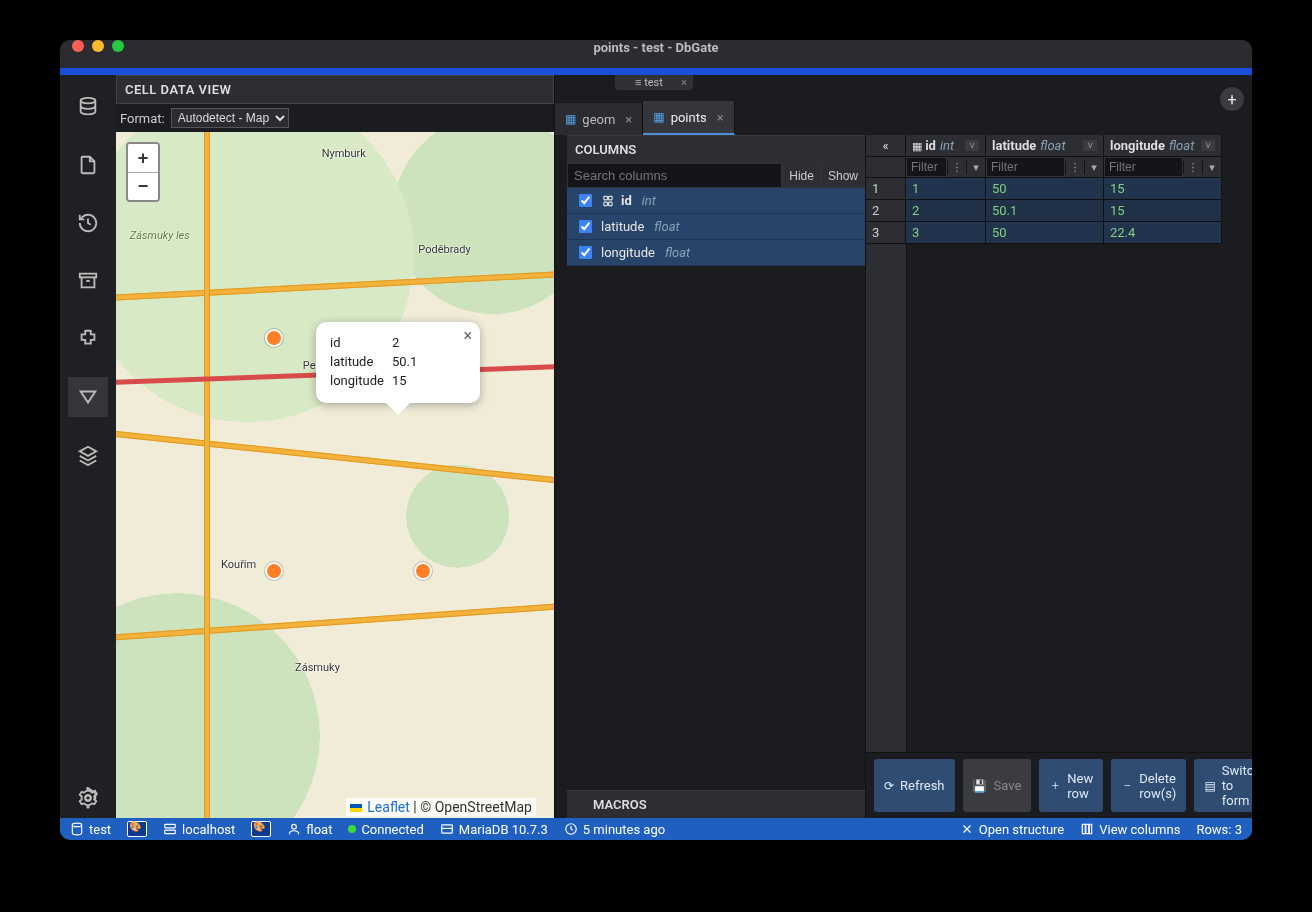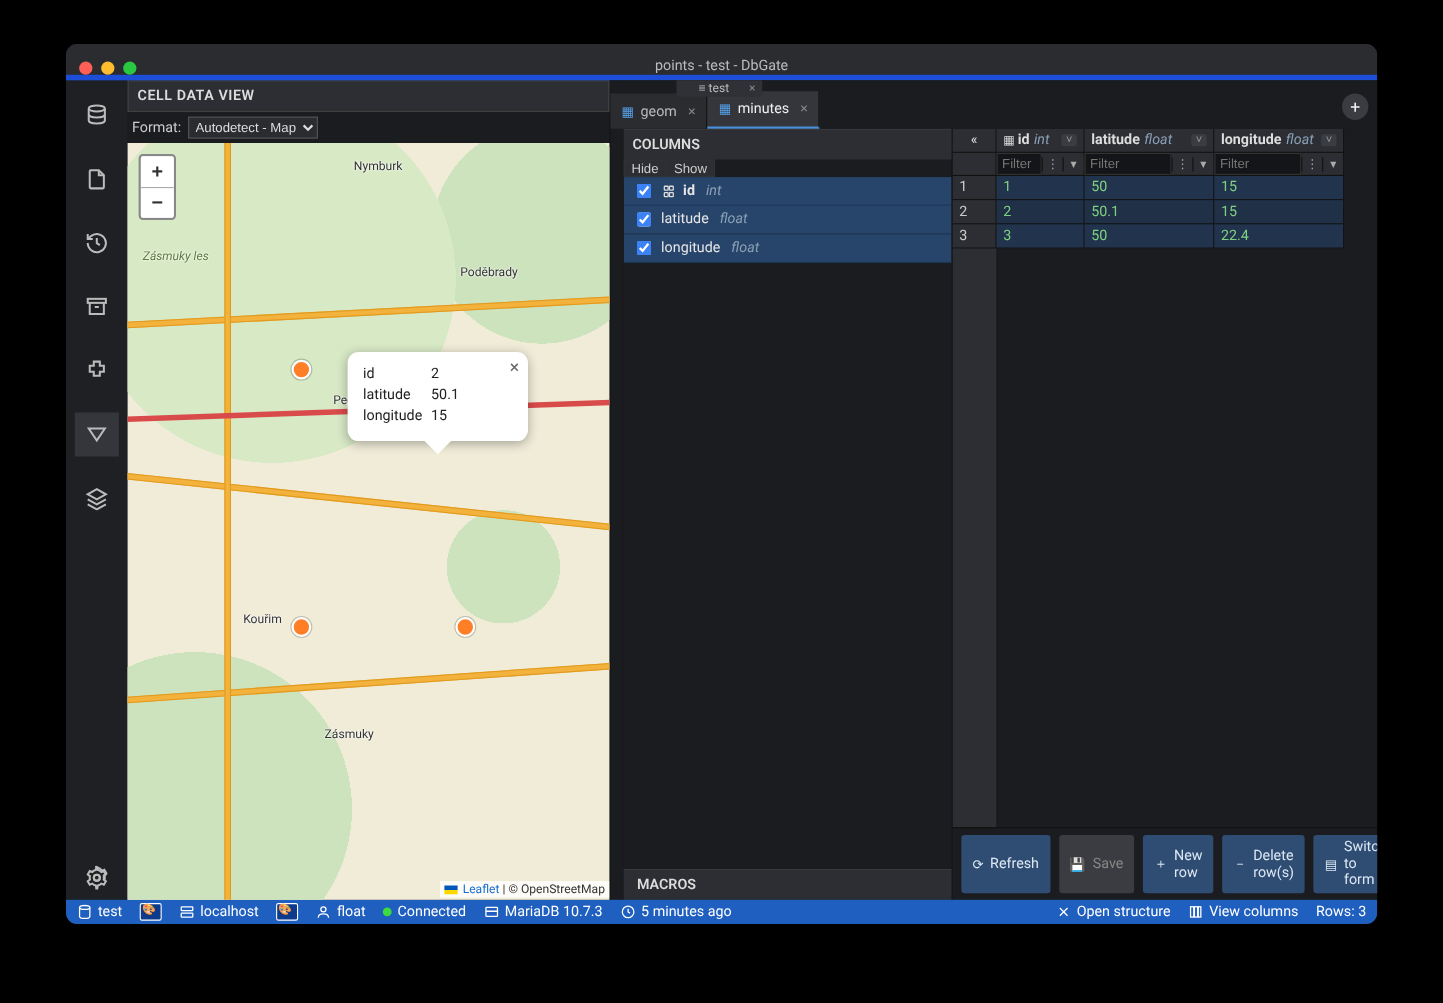--- a/index.html
+++ b/index.html
@@ -17,23 +17,24 @@
   width: 1192px; height: 800px;
   background: #1b1c1f;
   border-radius: 10px;
   overflow: hidden;
   box-shadow: 0 10px 40px rgba(0,0,0,.6);
   display: flex; flex-direction: column;
 }
 .titlebar {
   height: 28px;
   background: #2a2c30;
-  display: flex; align-items: flex-end;
+  display: flex; align-items: flex-start;
   position: relative;
-  border-bottom: 5px solid #1d4ed8;
+  border-bottom: 7px solid #1d4ed8;
+  font-weight: bold;
 }
 .traffic {
   display: flex; gap: 8px; padding-left: 12px;
 }
 .tl { width: 12px; height: 12px; border-radius: 50%; }
 .tl.red { background: #ff5f57; }
 .tl.yel { background: #febc2e; }
 .tl.grn { background: #28c840; }
 .title {
   position: absolute; left: 0; right: 0; text-align: center;
@@ -124,34 +125,34 @@
   background:#fff; color:#222; border-radius:10px; padding:10px 12px 12px;
   box-shadow:0 2px 10px rgba(0,0,0,.3);
 }
 .popup::after {
   content:""; position:absolute; left:50%; bottom:-12px; transform:translateX(-50%);
   border:12px solid transparent; border-top-color:#fff; border-bottom:none;
 }
 .popup .close { position:absolute; right:8px; top:4px; color:#666; cursor:pointer; font-size:16px;}
 .popup table td { padding:1px 6px 1px 0; font-size:13px;}
 .mapattrib {
-  position:absolute; right:0; bottom:2px; background:rgba(255,255,255,.85);
-  color:#333; font-size:11px; padding:1px 4px;
+  position:absolute; right:18px; bottom:2px; background:rgba(255,255,255,.85);
+  color:#333; font-size:14px; padding:1px 4px;
 }
 .mapattrib .flag {
   display:inline-block;width:12px;height:8px;vertical-align:middle;margin-right:2px;
   background:linear-gradient(#0057b7 0 50%,#ffd700 50% 100%);
 }
 .mapattrib a { color:#1a6fcf; text-decoration:none;}
 
 .right {
   flex:1; display:flex; flex-direction:column; min-width:0;
 }
 .tabsrow {
-  display:flex; align-items:flex-end; background:#1b1c1f; height:44px; position:relative;
+  display:flex; align-items:flex-end; background:#1b1c1f; height:60px; position:relative;
   padding-left:0;
 }
 .dbchip {
   position:absolute; left:60px; top:0; background:#2f3136; color:#bbb;
   font-size:11px; padding:1px 30px 1px 20px; border-radius:0 0 3px 3px;
 }
 .dbchip .x { position:absolute; right:6px; top:1px; color:#888;}
 .tab {
   display:flex; align-items:center; gap:6px; padding:0 10px; height:32px;
   margin-top:16px; background:#2a2c30; color:#bbb; font-size:13px;
@@ -189,21 +190,21 @@
 .collist { flex:1; overflow:auto; background:#1b1c1f;}
 .colitem {
   display:flex; align-items:center; gap:6px; padding:3px 8px;
   background:#27456b; border-bottom:1px solid #1d3654;
 }
 .colitem input[type=checkbox]{ accent-color:#3b82f6; }
 .colitem .cname { color:#e6e6e6; }
 .colitem .ctype { color:#8aa0b6; font-style:italic; margin-left:4px;}
 .colitem .pk svg { width:14px; height:14px; stroke:#ddd; fill:none; stroke-width:2; vertical-align:middle;}
 .macros {
-  background:#2c2e33; font-weight:600; padding:6px 12px; border-top:1px solid #3a3a3a;
+  background:#2c2e33; font-weight:600; padding:6px 26px; border-top:1px solid #3a3a3a;
 }
 
 .gridwrap { flex:1; display:flex; flex-direction:column; min-width:0;}
 .grid {
   flex:1; display:flex; flex-direction:column; background:#1b1c1f; overflow:hidden;
 }
 .grow { display:flex; }
 .gh, .gc {
   border-right:1px solid #111; border-bottom:1px solid #111;
   padding:3px 6px; box-sizing:border-box; font-size:13px;
@@ -401,31 +402,32 @@
             <span>test</span>
             <span class="x">×</span>
           </div>
           <div class="tab">
             <span class="tabico">▦</span>
             <span>geom</span>
             <span class="x">×</span>
           </div>
           <div class="tab active">
             <span class="tabico">▦</span>
-            <span>minutes</span>
+            <span>points</span>
             <span class="x">×</span>
           </div>
           <div class="tabplus">+</div>
         </div>
 
         <div class="midsplit">
 
           <div class="colpanel">
             <div class="phdr">COLUMNS</div>
             <div class="searchrow">
+              <input placeholder="Search columns" style="">
               <button>Hide</button>
               <button>Show</button>
             </div>
             <div class="collist">
               <div class="colitem">
                 <input type="checkbox" checked="" style="">
                 <span class="pk"><svg viewBox="0 0 24 24">
                       <rect x="5" y="4" width="6" height="6" rx="1"></rect>
                       <rect x="13" y="4" width="6" height="6" rx="1"></rect>
                       <rect x="5" y="14" width="6" height="6" rx="1"></rect>

